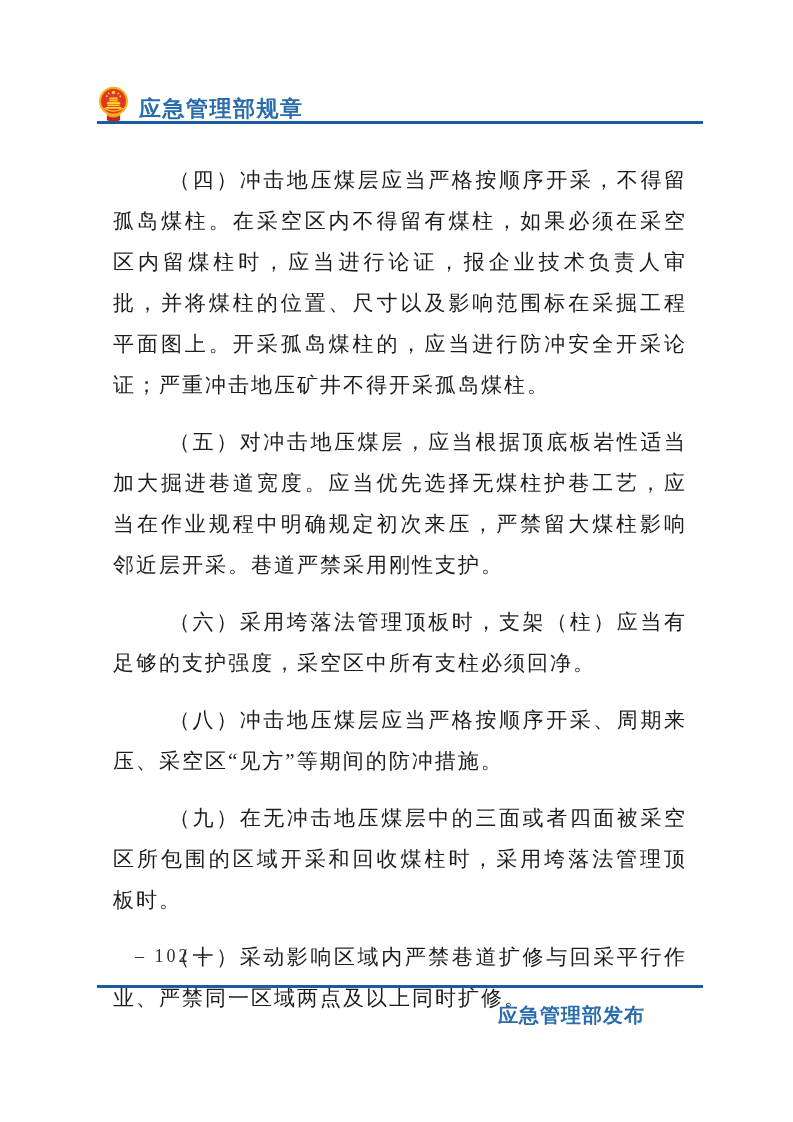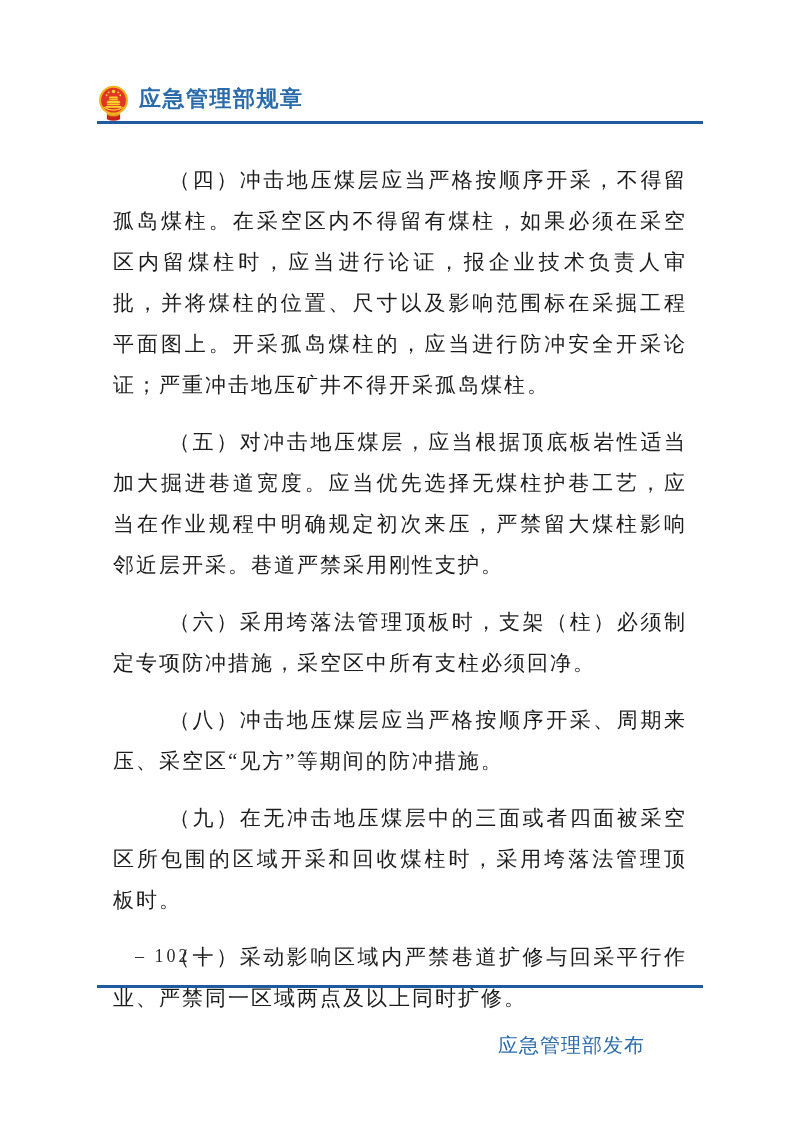--- a/index.html
+++ b/index.html
@@ -15,21 +15,21 @@
     background:#ffffff;
     font-family:"Liberation Serif","DejaVu Serif",serif;
     position:relative;
     overflow:hidden;
   }
   .page{position:absolute;inset:0;background:#ffffff;}
 
   
   .header{
     position:absolute;left:97px;top:84px;width:606px;height:40px;
-    display:flex;align-items:flex-start;gap:9px;
+    display:flex;align-items:flex-end;gap:9px;
   }
   .emblem{width:33px;height:39px;flex:0 0 auto;display:block;}
   .page-title{
     font-family:"Liberation Sans","DejaVu Sans",sans-serif;
     font-size:22px;font-weight:bold;color:var(--accent-blue);
     letter-spacing:1.5px;white-space:nowrap;
   }
   .header-rule{
     position:absolute;left:97px;top:121px;width:606px;height:3px;
     background:var(--rule-blue);
@@ -60,23 +60,22 @@
     background:var(--rule-blue);
   }
   .publisher-line{
     position:absolute;left:97px;top:1002px;width:606px;
     text-align:right;
   }
   .publisher-label{
     display:inline-block;
     margin-right:58px;
     font-family:"Liberation Sans","DejaVu Sans",sans-serif;
-    font-size:20px;font-weight:normal;color:var(--accent-blue);
+    font-size:20px;font-weight:bold;color:var(--accent-blue);
     letter-spacing:1px;
-    margin-top:30px;
   }
 </style>
 </head>
 <body>
 
 <div class="page">
 
   <div class="header">
     <svg class="emblem" viewBox="0 0 40 46" aria-hidden="true">
 
@@ -100,21 +99,21 @@
 
       <path d="M8 27.5 Q20 34.5 32 27.5" fill="none" stroke="#ffd42a" stroke-width="1.6"></path>
     </svg>
     <span class="page-title">应急管理部规章</span>
   </div>
   <div class="header-rule"></div>
 
   <div class="doc-body">
     <p>（四）冲击地压煤层应当严格按顺序开采，不得留孤岛煤柱。在采空区内不得留有煤柱，如果必须在采空区内留煤柱时，应当进行论证，报企业技术负责人审批，并将煤柱的位置、尺寸以及影响范围标在采掘工程平面图上。开采孤岛煤柱的，应当进行防冲安全开采论证；严重冲击地压矿井不得开采孤岛煤柱。</p>
     <p>（五）对冲击地压煤层，应当根据顶底板岩性适当加大掘进巷道宽度。应当优先选择无煤柱护巷工艺，应当在作业规程中明确规定初次来压，严禁留大煤柱影响邻近层开采。巷道严禁采用刚性支护。</p>
-    <p>（六）采用垮落法管理顶板时，支架（柱）必须制定专项防冲措施，采空区中所有支柱必须回净。</p>
+    <p>（六）采用垮落法管理顶板时，支架（柱）应当有足够的支护强度，采空区中所有支柱必须回净。</p>
     <p>（八）冲击地压煤层应当严格按顺序开采、周期来压、采空区“见方”等期间的防冲措施。</p>
     <p>（九）在无冲击地压煤层中的三面或者四面被采空区所包围的区域开采和回收煤柱时，采用垮落法管理顶板时。</p>
     <p>（十）采动影响区域内严禁巷道扩修与回采平行作业、严禁同一区域两点及以上同时扩修。</p>
   </div>
 
   <div class="page-number">– 102 –</div>
   <div class="footer-rule"></div>
   <div class="publisher-line">
     <span class="publisher-label">应急管理部发布</span>
   </div>

